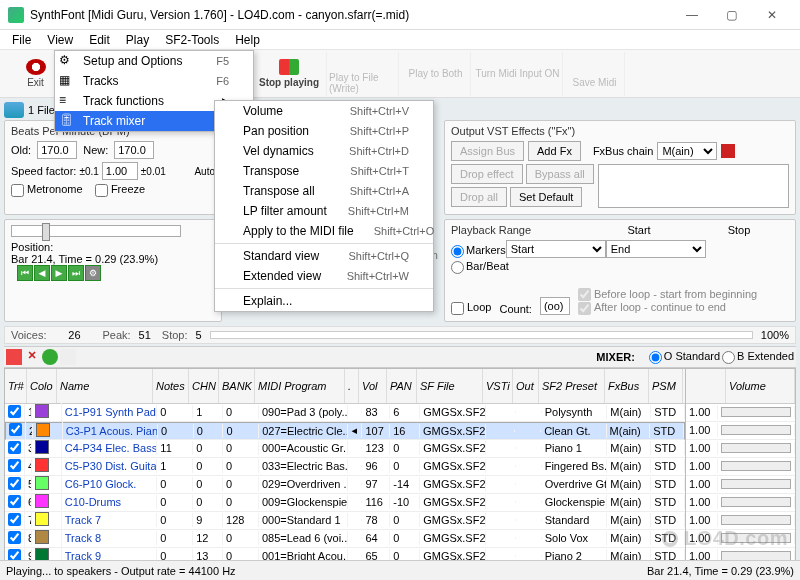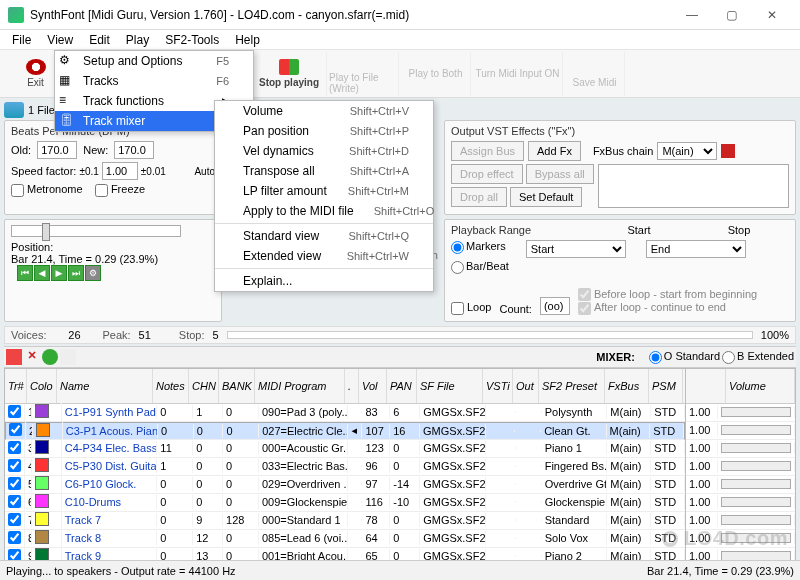--- a/index.html
+++ b/index.html
@@ -206,21 +206,21 @@
         </span>
       </div>
     </div>
     <div style="width:210px;text-align:right;color:#777;padding-top:30px">...ini system</div>
     <div class="panel" style="flex:1">
       <div style="display:flex">
           <span class="ptitle" style="flex:1">Playback Range</span>
         <span style="width:100px;text-align:center">Start</span>
         <span style="width:100px;text-align:center">Stop</span>
       </div>
-      <div style="display:flex;align-items:flex-start;gap:20px">
+      <div style="display:flex;align-items:flex-end;gap:0">
         <label><input type="radio" class="radio" checked="" style=""><span>Markers</span></label>
         <select class="sel" style="width:100px"><option>Start</option></select>
         <select class="sel" style="width:100px"><option>End</option></select>
       </div>
       <div style="margin-top:2px"><label><input type="radio" class="radio" style=""><span>Bar/Beat</span></label></div>
       <div style="display:flex;align-items:flex-end;gap:8px;margin-top:14px">
         <label><input type="checkbox" class="chk" style=""><span>Loop</span></label>
         <label>Count:</label>
         <input class="inp" style="width: 30px;" value="(oo)">
         <div style="font-size:10px;color:#888">
@@ -229,21 +229,21 @@
         </div>
       </div>
     </div>
   </div>
 
   <div class="voicesbar">
     <span class="vlabel">Voices:</span>
     <span class="vval">26</span>
     <span class="vlabel">Peak:</span>
     <span>51</span>
-    <span class="vlabel" style="margin-left:20px">Stop:</span>
+    <span class="vlabel" style="margin-left:3px">Stop:</span>
     <span>5</span>
     <span class="vspace"></span>
     <span>100%</span>
   </div>
 
   <div class="trackbar">
     <span class="ico" style="background:#e44"></span>
     <span class="ico" style="color:#c22;font-weight:bold;text-align:center">✕</span>
     <span class="ico" style="background:#3a3;border-radius:50%"></span>
     <span class="ico" style="background:#eee"></span>
@@ -601,20 +601,24 @@
     </div>
     <div class="di">
       <span>Pan position</span>
       <span class="kb">Shift+Ctrl+P</span>
     </div>
     <div class="di">
       <span>Vel dynamics</span>
       <span class="kb">Shift+Ctrl+D</span>
     </div>
     <div class="di">
+      <span>Transpose</span>
+      <span class="kb">Shift+Ctrl+T</span>
+    </div>
+    <div class="di">
       <span>Transpose all</span>
       <span class="kb">Shift+Ctrl+A</span>
     </div>
     <div class="di">
       <span>LP filter amount</span>
       <span class="kb">Shift+Ctrl+M</span>
     </div>
     <div class="di">
       <span>Apply to the MIDI file</span>
       <span class="kb">Shift+Ctrl+O</span>

